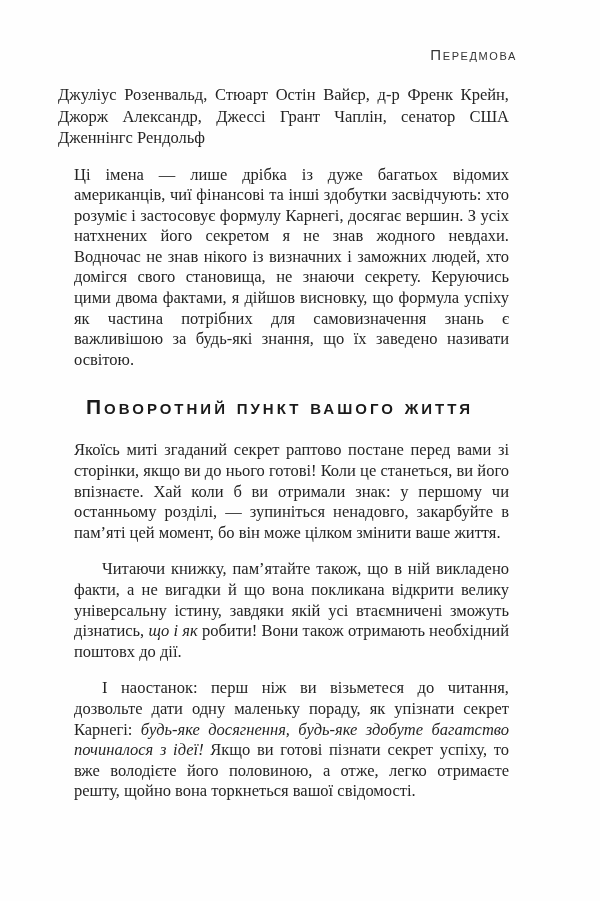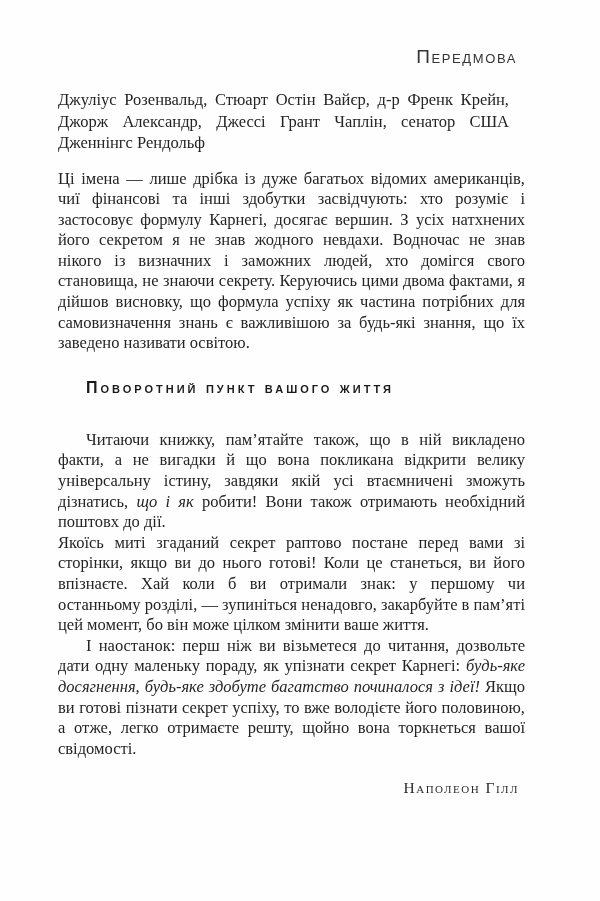--- a/index.html
+++ b/index.html
@@ -15,48 +15,48 @@
     box-sizing: border-box;
     padding: 46px 75px 0 58px;
     font-family: "Liberation Serif", serif;
     color: #242424;
     overflow: hidden;
   }
   .running-head {
     text-align: right;
     font-family: "Liberation Sans", sans-serif;
     font-variant: small-caps;
-    font-size: 19px;
+    font-size: 15px;
     letter-spacing: 1.6px;
     color: #333333;
     margin: 0 8px 21px 0;
   }
   .names {
     font-size: 16.5px;
     line-height: 21.5px;
     text-align: justify;
     margin: 0 16px 15px 0;
   }
   p.body-par {
     font-size: 16.5px;
     line-height: 20.6px;
     text-align: justify;
-    margin: 0;
+    margin: 16px;
   }
   p.body-par.indent {
     text-indent: 28px;
   }
   .section-heading {
     font-family: "Liberation Sans", sans-serif;
     font-variant: small-caps;
     font-weight: bold;
-    font-size: 16px;
+    font-size: 21px;
     letter-spacing: 3px;
     color: #1a1a1a;
-    margin: 25px 0 33px 28px;
+    margin: 25px 0 21px 28px;
   }
   .it {
     font-style: italic;
   }
   .signature {
     text-align: right;
     font-variant: small-caps;
     font-size: 15.5px;
     letter-spacing: 1.5px;
     color: #2a2a2a;
@@ -70,21 +70,20 @@
 
   <div class="running-head">Передмова</div>
 
   <p class="names">Джуліус Розенвальд, Стюарт Остін Вайєр, д-р Френк Крейн, Джорж Александр, Джессі Грант Чаплін, сенатор США Дженнінгс Рендольф</p>
 
   <p class="body-par">Ці імена — лише дрібка із дуже багатьох відомих американців, чиї фінансові та інші здобутки засвідчують: хто розуміє і застосовує формулу Карнегі, досягає вершин. З усіх натхнених його секретом я не знав жодного невдахи. Водночас не знав нікого із визначних і заможних людей, хто домігся свого становища, не знаючи секрету. Керуючись цими двома фактами, я дійшов висновку, що формула успіху як частина потрібних для самовизначення знань є важливішою за будь-які знання, що їх заведено називати освітою.</p>
 
 
   <h2 class="section-heading">Поворотний пункт вашого життя</h2>
 
+  <p class="body-par">Якоїсь миті згаданий секрет раптово постане перед вами зі сторінки, якщо ви до нього готові! Коли це станеться, ви його впізнаєте. Хай коли б ви отримали знак: у першому чи останньому розділі, — зупиніться ненадовго, закарбуйте в пам’яті цей момент, бо він може цілком змінити ваше життя.</p>
+
   <p class="body-par indent"><span>Читаючи книжку, пам’ятайте також, що в ній викладено факти, а не вигадки й що вона покликана відкрити велику універсальну істину, завдяки якій усі втаємничені зможуть дізнатись, </span><span class="it">що і як</span><span> робити! Вони також отримають необхідний поштовх до дії.</span></p>
-
-  <p class="body-par">Якоїсь миті згаданий секрет раптово постане перед вами зі сторінки, якщо ви до нього готові! Коли це станеться, ви його впізнаєте. Хай коли б ви отримали знак: у першому чи останньому розділі, — зупиніться ненадовго, закарбуйте в пам’яті цей момент, бо він може цілком змінити ваше життя.</p>
 
   <p class="body-par indent"><span>І наостанок: перш ніж ви візьметеся до читання, дозвольте дати одну маленьку пораду, як упізнати секрет Карнегі: </span><span class="it">будь-яке досягнення, будь-яке здобуте багатство починалося з ідеї!</span><span> Якщо ви готові пізнати секрет успіху, то вже володієте його половиною, а отже, легко отримаєте решту, щойно вона торкнеться вашої свідомості.</span></p>
 
-  <div class="signature">Наполеон Гілл</div>
 
 </div>
 
 </body></html>

